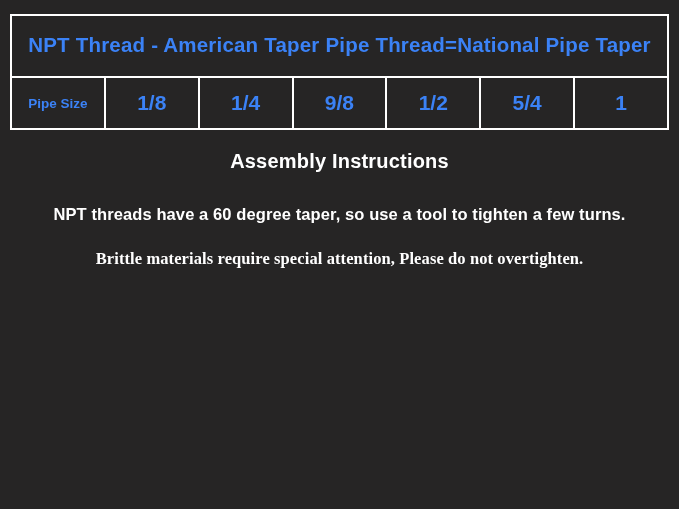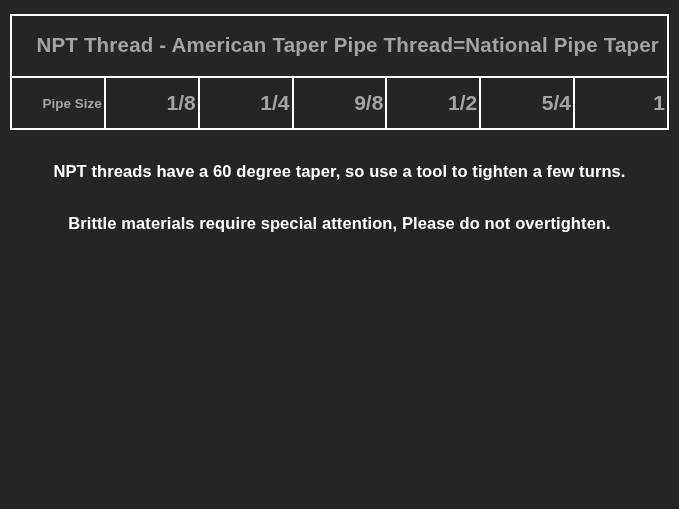--- a/index.html
+++ b/index.html
@@ -22,24 +22,24 @@
     padding: 14px 10px 0 10px;
   }
   table.spec {
     border-collapse: collapse;
     width: 659px;
     margin: 0 auto;
     table-layout: fixed;
   }
   table.spec td {
     border: 2px solid #ffffff;
-    text-align: right;
+    text-align: center;
     vertical-align: middle;
     padding: 4px 2px;
-    color: #a3a3a3;
+    color: #3b82f6;
     background: #262525;
   }
   .title-cell {
     font-size: 20.5px;
     font-weight: bold;
     letter-spacing: 0.2px;
     height: 46px;
     padding: 6px 8px 8px 8px !important;
   }
   .rowlabel {
@@ -78,21 +78,22 @@
     font-weight: bold;
     letter-spacing: 0.2px;
   }
   .assembly-line {
     font-size: 16.5px;
     font-weight: bold;
     margin-top: 32px;
     letter-spacing: 0.1px;
   }
   .assembly-line.second {
-    margin-top: 33px;
+    margin-top: 25px;
+    font-family: Liberation Serif, serif;
   }
 </style>
 </head>
 <body>
 
 <div class="page">
 
   <table class="spec">
     <tbody>
       <tr>
@@ -104,17 +105,18 @@
         <td class="size-cell col-n">1/4</td>
         <td class="size-cell col-n">9/8</td>
         <td class="size-cell col-n">1/2</td>
         <td class="size-cell col-n">5/4</td>
         <td class="size-cell col-last">1</td>
       </tr>
     </tbody>
   </table>
 
   <div class="assembly">
+    <div class="assembly-heading">Assembly Instructions</div>
     <div class="assembly-line">NPT threads have a 60 degree taper, so use a tool to tighten a few turns.</div>
     <div class="assembly-line second">Brittle materials require special attention, Please do not overtighten.</div>
   </div>
 
 </div>
 
 </body></html>

